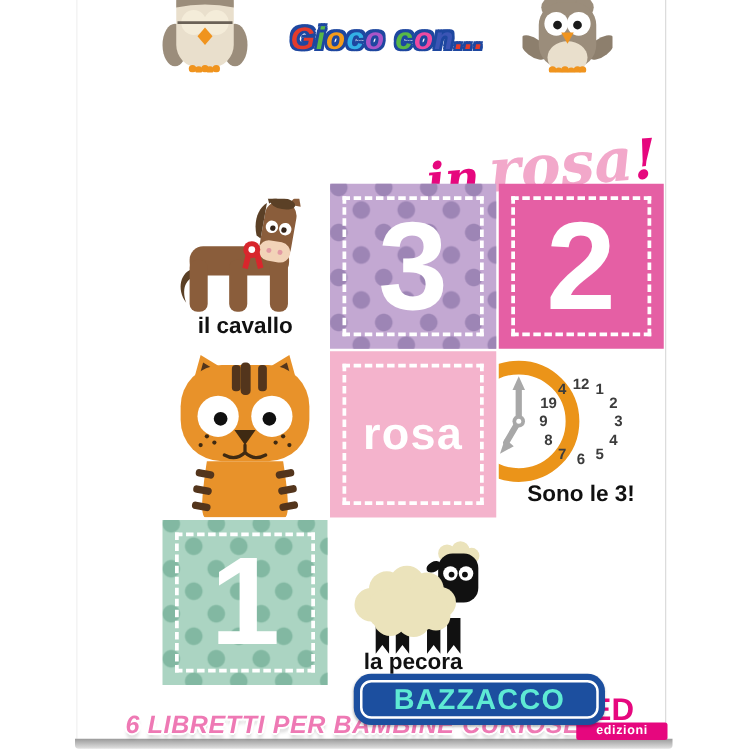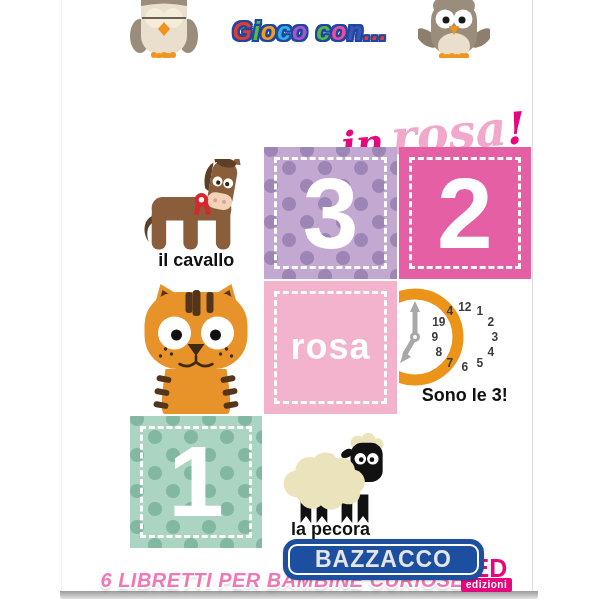--- a/index.html
+++ b/index.html
@@ -59,26 +59,26 @@
   
   .tagline{position:absolute;left:-14px;top:569px;width:600px;text-align:center;
     font-size:20px;font-weight:bold;font-style:italic;letter-spacing:.5px;color:var(--tagline-pink);z-index:1;
     text-shadow:-2px 0 #fff,2px 0 #fff,0 -2px #fff,0 2px #fff,-1px -1px #fff,1px -1px #fff,
       -1px 1px #fff,1px 1px #fff,0 4px 3px rgba(0,0,0,.18);}
   .publisher{position:absolute;left:451px;top:556px;z-index:2;line-height:1;}
   .pub-row{display:flex;align-items:flex-end;}
   .pub-g{font-size:25px;font-weight:bold;color:#8a9ab3;}
   .pub-ed{font-size:25px;font-weight:bold;color:var(--publisher-magenta);margin-left:2px;}
   .pub-bar{margin-top:-3px;margin-left:10px;background:var(--publisher-magenta);color:#fff;
-    font-size:10px;font-weight:bold;letter-spacing:.5px;padding:2px 5px 2px;border-radius:2px;text-align:center;}
+    font-size:10px;font-weight:bold;letter-spacing:.5px;padding:2px 16px 2px;border-radius:2px;text-align:center;}
   .badge{position:absolute;left:283px;top:539px;width:201px;height:41px;z-index:3;
     background:var(--badge-blue);border-radius:14px;display:flex;align-items:center;justify-content:center;
     box-shadow:0 1px 2px rgba(0,0,0,.25);}
   .badge-inner{position:absolute;inset:5px;border:2px solid #fff;border-radius:9px;}
-  .badge-text{position:relative;color:#e5e5e5;font-weight:bold;font-size:23px;letter-spacing:1px;}
+  .badge-text{position:relative;color:#5eead4;font-weight:bold;font-size:23px;letter-spacing:1px;}
 </style>
 </head>
 <body>
 
 <div id="stage">
   <div class="cover-frame"></div>
 
   <svg class="owl owl-left" width="72" height="58" viewBox="0 0 72 58">
     <ellipse cx="12" cy="36" rx="10" ry="17" fill="#9b8d7b"></ellipse>
     <ellipse cx="60" cy="36" rx="10" ry="17" fill="#9b8d7b"></ellipse>

